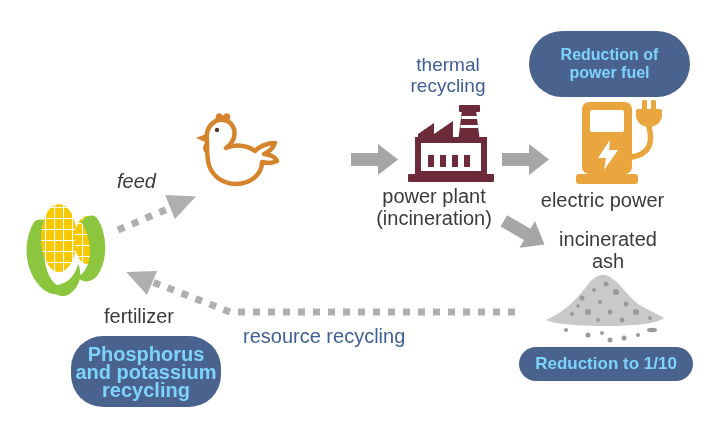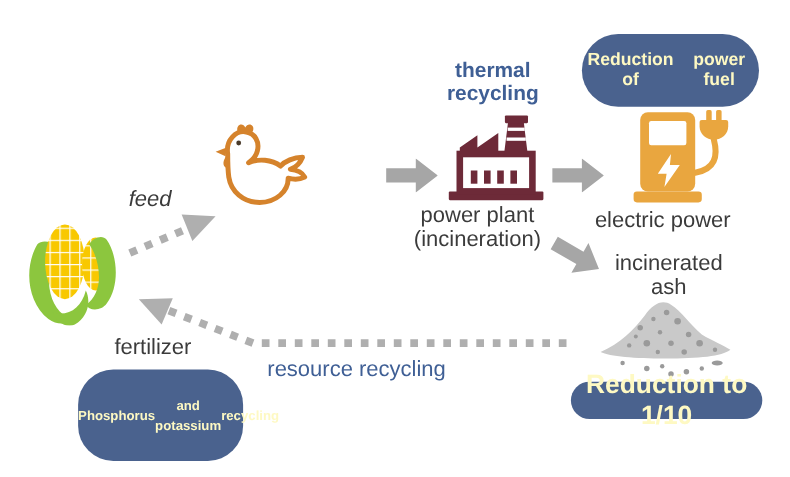--- a/index.html
+++ b/index.html
@@ -2,22 +2,22 @@
 <html style="--c-background: #FFFFFF; --c-badge-navy: #4A628E; --c-navy-text: #3F5F95; --c-label-text: #3B3B3B; --c-arrow-gray: #A6A6A6; --c-dotted-gray: #AFAFAF; --c-chicken-orange: #D5832C; --c-factory-maroon: #6D2A38; --c-charger-amber: #E9A63F; --c-corn-yellow: #F8C800; --c-corn-green: #8CC63E; --c-ash-gray: #C9C9C9; --c-ash-dot-gray: #9A9A9A; --c-eye-dark: #4A3A2A;"><head>
 <meta charset="utf-8">
 <style>
   html,body{margin:0;padding:0;}
   body{font-family:"Liberation Sans",sans-serif;}
   #stage{position:relative;width:718px;height:434px;background:var(--c-background,#fff);overflow:hidden;}
   .abs{position:absolute;}
   .lbl{font-size:20px;line-height:22px;color:var(--c-label-text,#3b3b3b);white-space:nowrap;}
   .center{text-align:center;}
   .navy{color:var(--c-navy-text,#3f5f95);}
-  .badge{background:var(--c-badge-navy,#4a628e);color:#fef9c3;font-weight:bold;
-         display:flex;flex-direction:row;align-items:center;justify-content:flex-start;
+  .badge{background:var(--c-badge-navy,#4a628e);color:#7dd3fc;font-weight:bold;
+         display:flex;flex-direction:column;align-items:center;justify-content:center;
          text-align:center;}
   .badge span{display:block;}
   svg{display:block;}
 </style>
 </head>
 <body>
 
 <div id="stage">
 
   <svg class="abs" style="left:18px;top:196px;" width="100" height="100" viewBox="0 0 100 100">
@@ -53,21 +53,21 @@
              C85,44.5 90,47 92,51 C87,53.5 81,53 77,52
              C77,64 66,74 51,74 C36,74 25,64 23,51 C22,44 22,37 22,30 Z" fill="#fff" style="stroke:var(--c-chicken-orange,#D5832C)" stroke-width="4.5" stroke-linejoin="round"></path>
     <circle cx="32" cy="20" r="2.2" style="fill:var(--c-eye-dark,#4A3A2A)"></circle>
   </svg>
 
 
   <svg class="abs" style="left:351px;top:144px;" width="47" height="31" viewBox="0 0 47 31">
     <polygon points="0,9 27,9 27,0 47,15.5 27,31 27,22 0,22" style="fill:var(--c-arrow-gray,#A6A6A6)"></polygon>
   </svg>
 
-  <div class="abs lbl navy center" style="left:396px;top:54px;width:104px;font-size:19px;line-height:21px;font-weight:bold;">
+  <div class="abs lbl navy center" style="left:396px;top:54px;width:104px;font-size:19px;line-height:21px;">
     <div>thermal</div>
     <div>recycling</div>
   </div>
 
   <svg class="abs" style="left:406px;top:104px;" width="90" height="80" viewBox="0 0 90 80">
     <rect x="2" y="70" width="86" height="8" rx="1" style="fill:var(--c-factory-maroon,#6D2A38)"></rect>
     <rect x="12" y="36" width="66" height="34" fill="#fff" style="stroke:var(--c-factory-maroon,#6D2A38)" stroke-width="6"></rect>
     <polygon points="12,38 12,30 28,19 28,30 47,17 47,38" style="fill:var(--c-factory-maroon,#6D2A38)"></polygon>
     <polygon points="52,38 56,6 70,6 74,38" style="fill:var(--c-factory-maroon,#6D2A38)"></polygon>
     <rect x="53" y="1" width="21" height="7" rx="1" style="fill:var(--c-factory-maroon,#6D2A38)"></rect>
@@ -137,32 +137,32 @@
       <circle cx="24" cy="62" r="2"></circle>
         <circle cx="46" cy="67" r="2.5"></circle>
         <circle cx="60" cy="65" r="2"></circle>
       <circle cx="68" cy="72" r="2.5"></circle>
         <circle cx="82" cy="70" r="2.5"></circle>
         <circle cx="96" cy="67" r="2"></circle>
       <ellipse cx="110" cy="62" rx="5" ry="2.2"></ellipse>
     </g>
   </svg>
 
-  <div class="abs badge" style="left:519px;top:347px;width:174px;height:34px;border-radius:17px;font-size:24px;">
+  <div class="abs badge" style="left:519px;top:347px;width:174px;height:34px;border-radius:17px;font-size:17px;">
     <span>Reduction to 1/10</span>
   </div>
 
   <svg class="abs" style="left:108px;top:256px;" width="410" height="62" viewBox="0 0 410 62">
     <path d="M407,56 L122,56 L42,25" fill="none" style="stroke:var(--c-dotted-gray,#AFAFAF)" stroke-width="7" stroke-dasharray="7 8"></path>
     <polygon points="0,-13 0,13 28,0" transform="translate(44,27) rotate(203)" style="fill:var(--c-dotted-gray,#AFAFAF)"></polygon>
   </svg>
 
   <div class="abs lbl" style="left:104px;top:305px;">fertilizer</div>
 
   <div class="abs lbl navy" style="left:243px;top:325px;">resource recycling</div>
 
-  <div class="abs badge" style="left:71px;top:336px;width:150px;height:83px;border-radius:32px;font-size:12px;line-height:18px;">
+  <div class="abs badge" style="left:71px;top:336px;width:150px;height:71px;border-radius:32px;font-size:20px;line-height:18px;">
     <span>Phosphorus</span>
     <span>and potassium</span>
     <span>recycling</span>
   </div>
 
 </div>
 
 </body></html>

